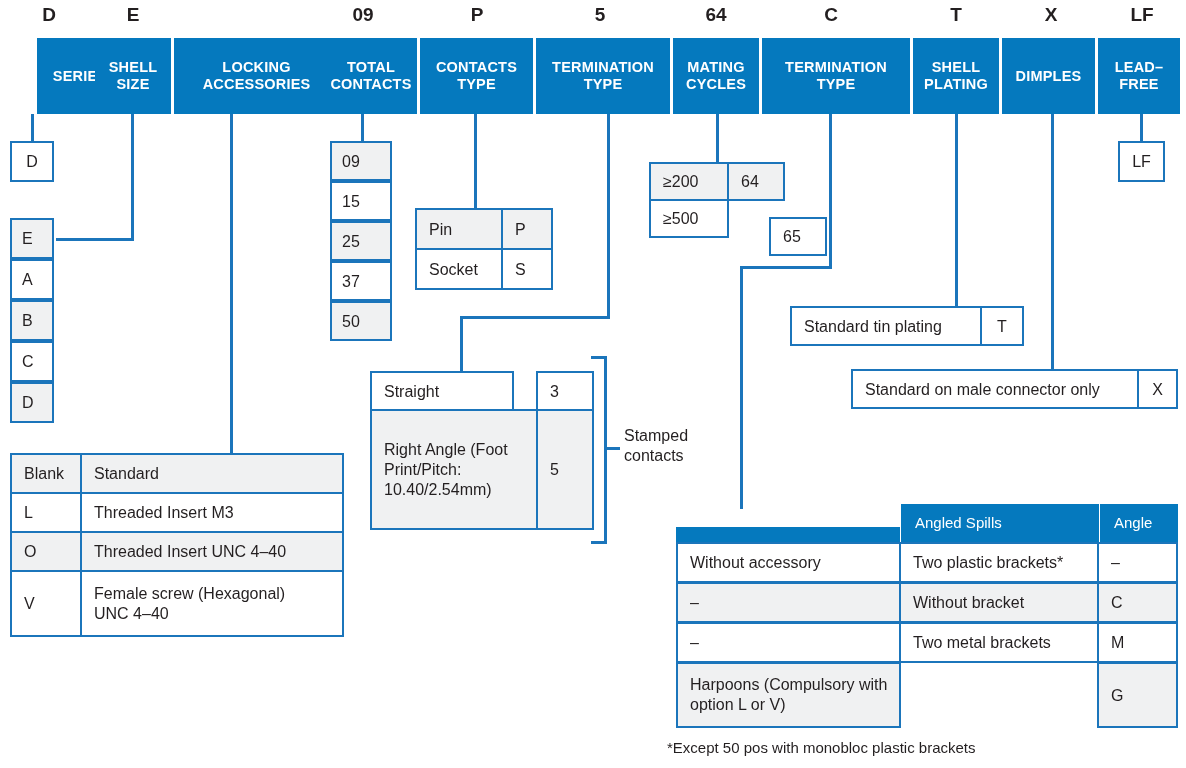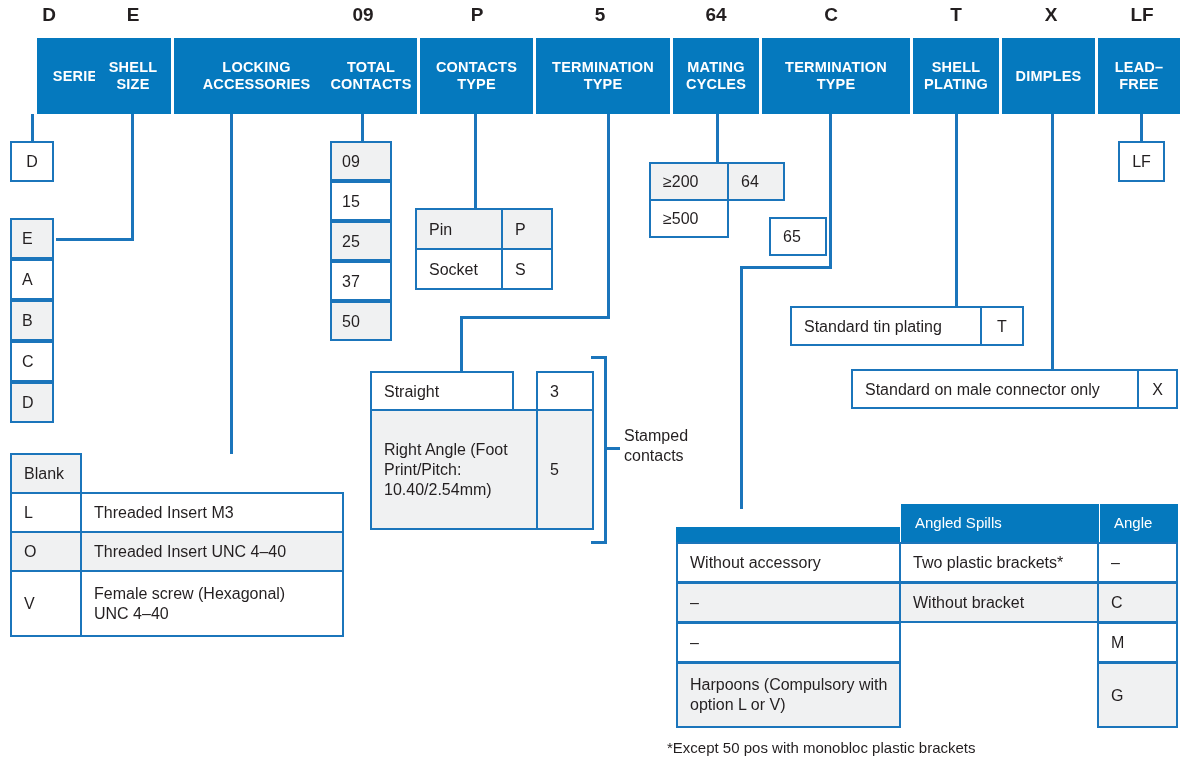--- a/index.html
+++ b/index.html
@@ -134,20 +134,23 @@
   <div class="abs cell padsm" style="left:10px;top:341px;width:44px;height:41px;">
     <span>C</span>
     </div>
   <div class="abs cell gray padsm" style="left:10px;top:382px;width:44px;height:41px;">
     <span>D</span>
     </div>
 
   <div class="abs cell gray pad" style="left:10px;top:453px;width:72px;height:41px;">
     <span>Blank</span>
     </div>
+  <div class="abs cell gray pad" style="left:80px;top:453px;width:264px;height:41px;">
+    <span>Standard</span>
+    </div>
 
   <div class="abs cell pad" style="left:10px;top:492px;width:72px;height:41px;">
     <span>L</span>
     </div>
   <div class="abs cell pad" style="left:80px;top:492px;width:264px;height:41px;">
     <span>Threaded Insert M3</span>
     </div>
 
   <div class="abs cell gray pad" style="left:10px;top:531px;width:72px;height:41px;">
     <span>O</span>
@@ -258,20 +261,23 @@
   <div class="abs cell gray pad" style="left:899px;top:582px;width:200px;height:41px;">
     <span>Without bracket</span>
     </div>
   <div class="abs cell gray pad" style="left:1097px;top:582px;width:81px;height:41px;">
     <span>C</span>
     </div>
 
   <div class="abs cell pad" style="left:676px;top:622px;width:225px;height:41px;">
     <span>–</span>
     </div>
+  <div class="abs cell pad" style="left:899px;top:622px;width:200px;height:41px;">
+    <span>Two metal brackets</span>
+    </div>
   <div class="abs cell pad" style="left:1097px;top:622px;width:81px;height:41px;">
     <span>M</span>
     </div>
 
   <div class="abs cellwrap gray" style="left:676px;top:662px;width:225px;height:66px;padding-left:12px;padding-right:6px;">
     <span>Harpoons (Compulsory with option L or V)</span>
     </div>
   <div class="abs cell gray pad" style="left:1097px;top:662px;width:81px;height:66px;">
     <span>G</span>
     </div>

